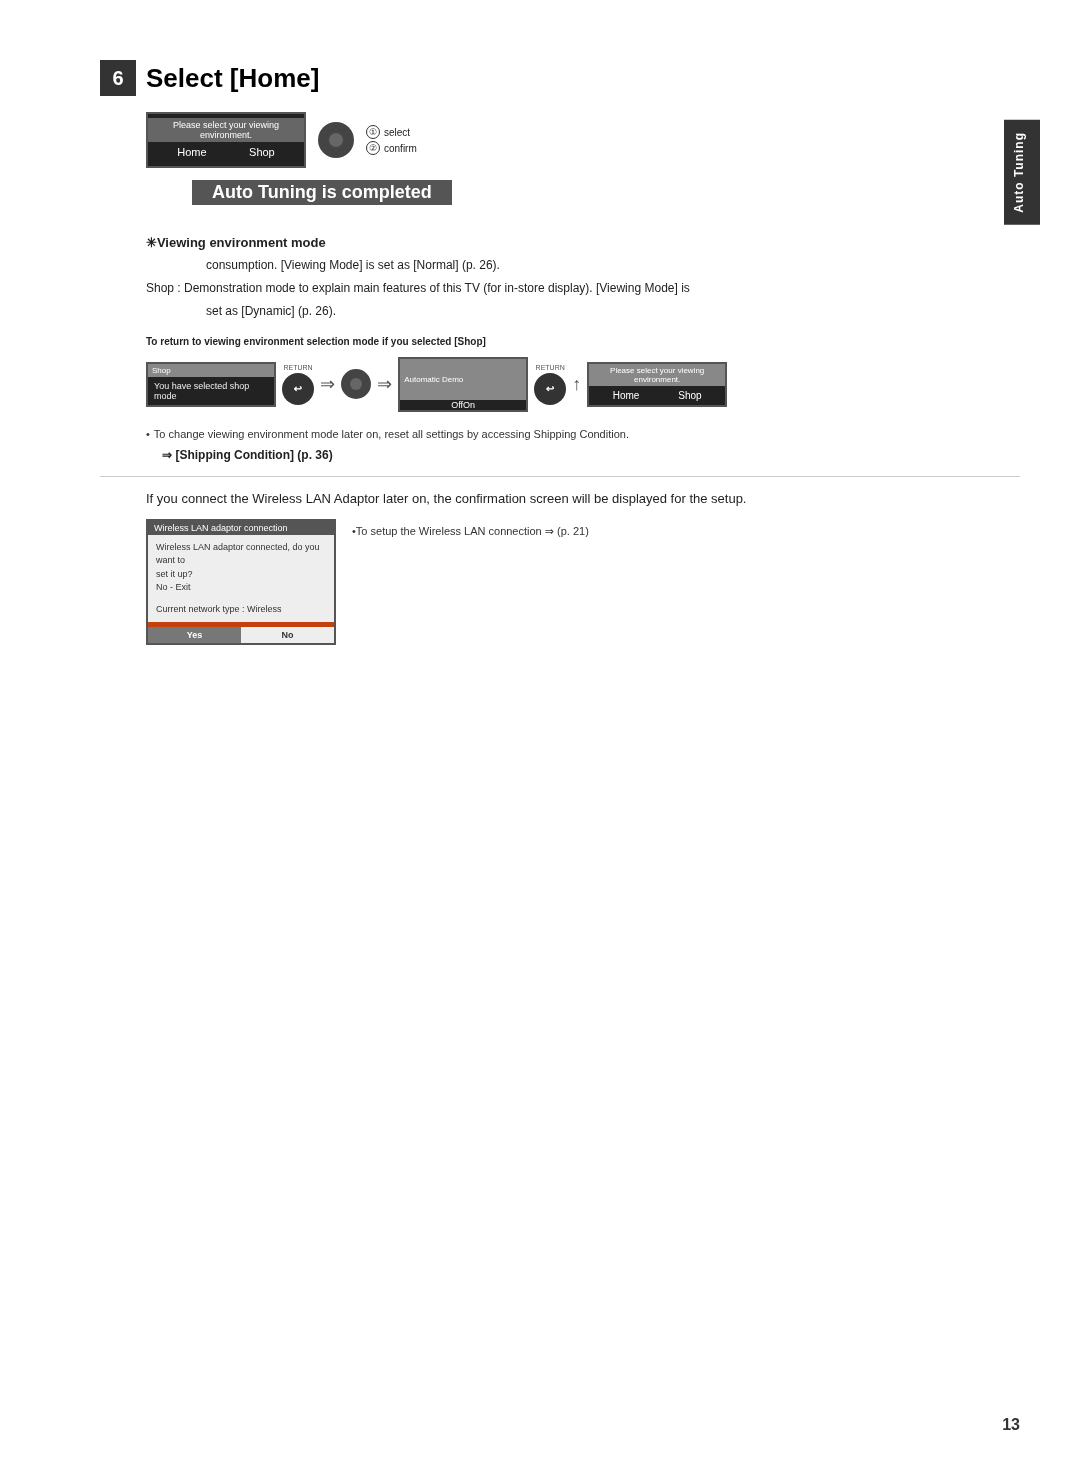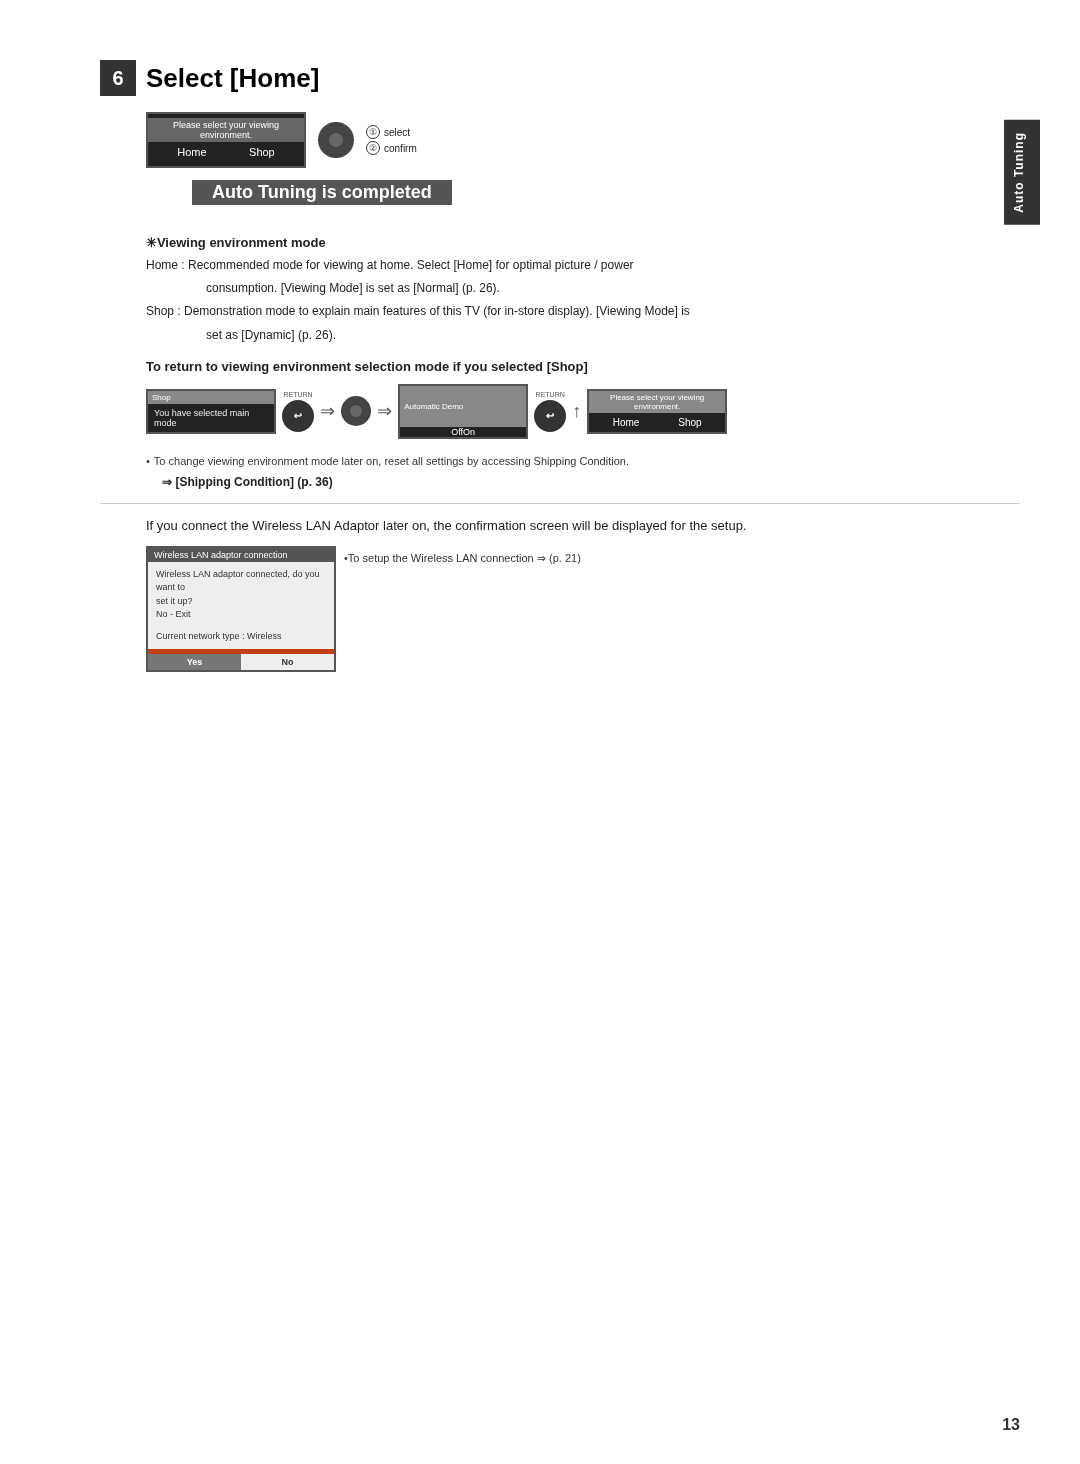--- a/index.html
+++ b/index.html
@@ -132,21 +132,21 @@
     .body-text p {
       margin-bottom: 4px;
     }
 
     .indented {
       margin-left: 60px;
     }
 
     
     .return-section-title {
-      font-size: 13px;
+      font-size: 10px;
       font-weight: bold;
       margin-bottom: 10px;
     }
 
     .shop-screen {
       border: 2px solid #555;
       background: #222;
       color: #fff;
       width: 130px;
       font-size: 9px;
@@ -256,21 +256,21 @@
     .wireless-section-title {
       font-size: 13px;
       font-weight: normal;
       margin-bottom: 10px;
       line-height: 1.5;
     }
 
     .wireless-flow-row {
       display: flex;
       align-items: flex-start;
-      gap: 8px;
+      gap: 16px;
       margin-bottom: 6px;
     }
 
     .wireless-screen {
       border: 2px solid #555;
       background: #eee;
       width: 190px;
       font-size: 9px;
     }
 
@@ -449,36 +449,35 @@
     </div>
   </div>
 
   <div class="content-section">
     <div class="auto-tuning-banner">Auto Tuning is completed</div>
   </div>
 
   <div class="content-section">
     <div class="asterisk-title">✳Viewing environment mode</div>
     <div class="body-text">
-      <p>Home : Recommended mode for viewing at home. Select [Home] for optimal picture / power</p>
       <p class="indented">consumption. [Viewing Mode] is set as [Normal] (p. 26).</p>
       <p>Shop : Demonstration mode to explain main features of this TV (for in-store display). [Viewing Mode] is</p>
       <p class="indented">set as [Dynamic] (p. 26).</p>
     </div>
   </div>
 
   <div class="content-section">
     <div class="return-section-title">To return to viewing environment selection mode if you selected [Shop]</div>
 
     <div class="shop-flow-container">
 
       <div class="shop-screen">
         <div class="s-header">Shop</div>
         <div class="s-body">
-          <span>You have selected main mode</span>
+          <span>You have selected shop mode</span>
         </div>
       </div>
 
       <div class="return-btn-container">
         <div class="return-label">RETURN</div>
         <div class="return-btn">↩</div>
       </div>
 
       <div class="arrow-right">⇒</div>
 

